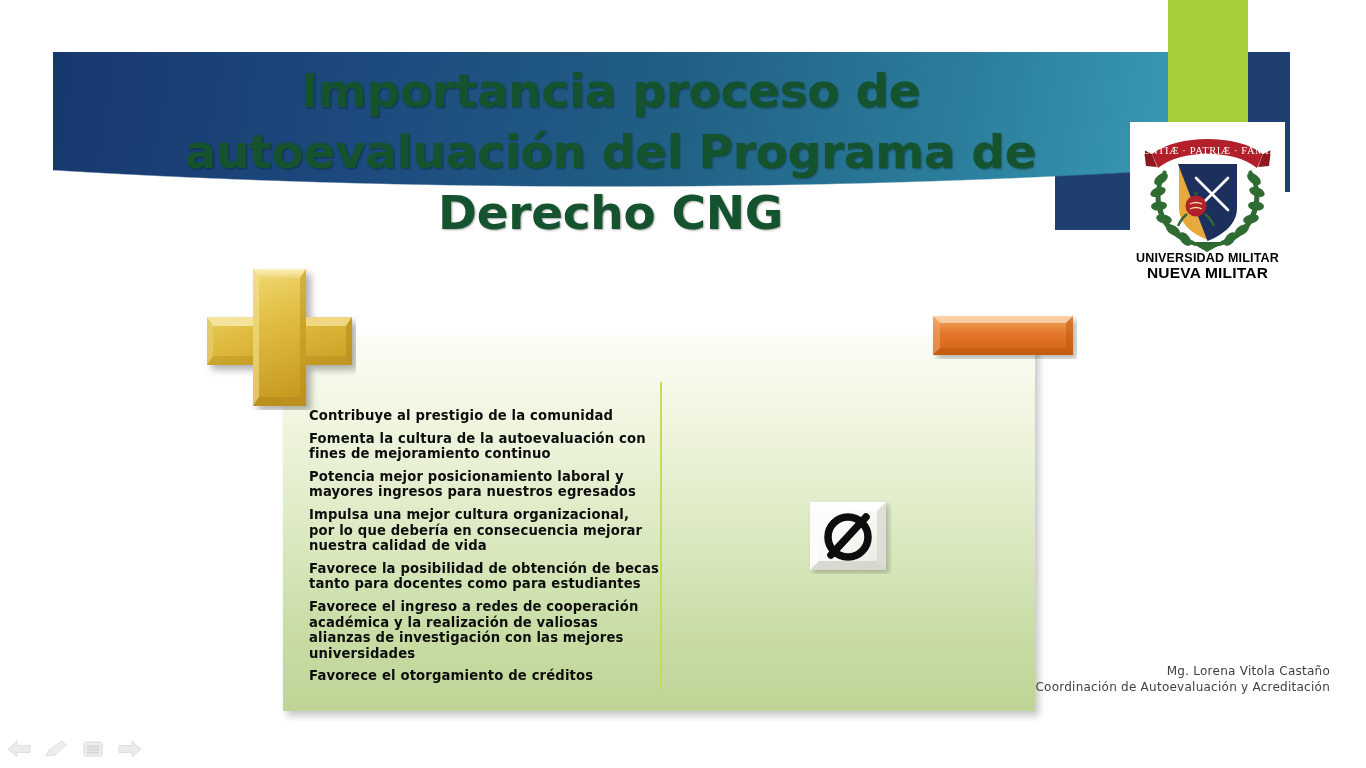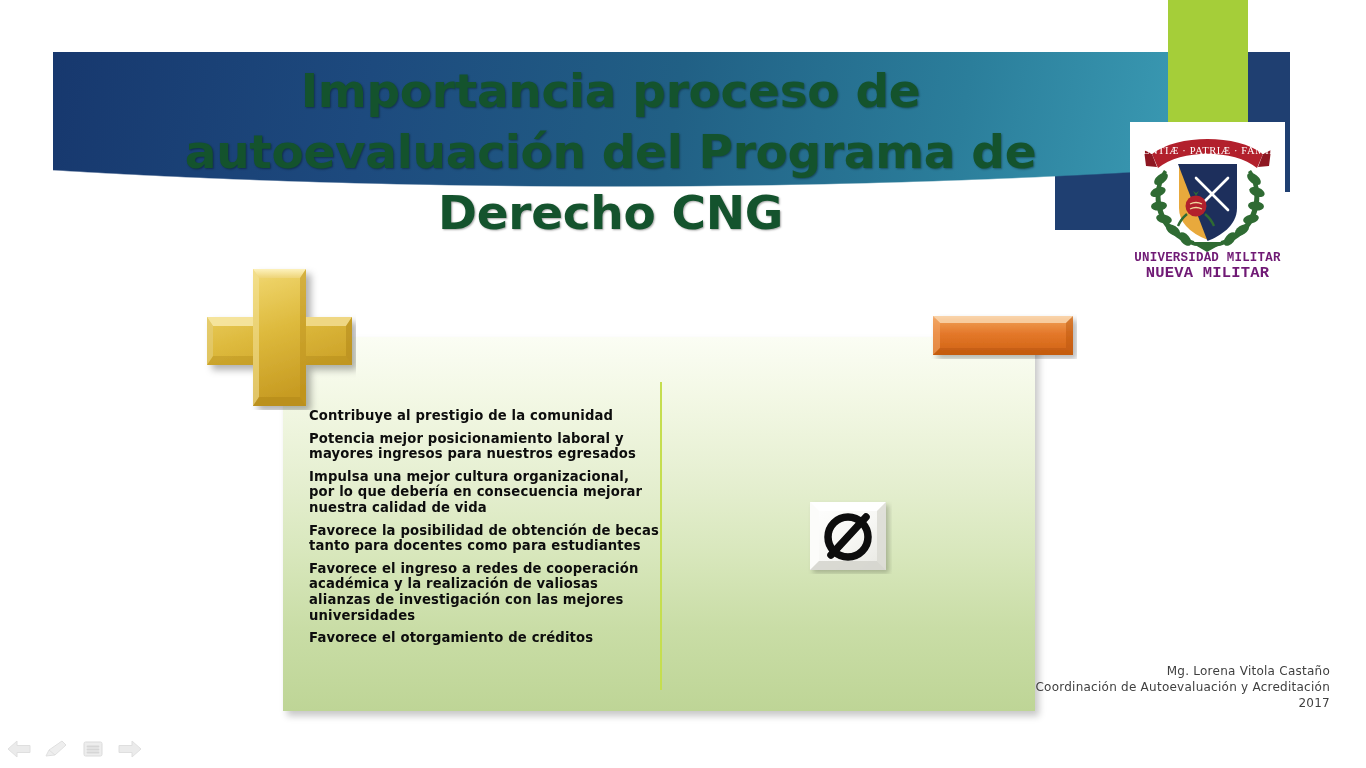--- a/index.html
+++ b/index.html
@@ -98,22 +98,22 @@
     background: #ffffff;
     z-index: 8;
   }
   .logo-svg { display: block; }
   .logo-text {
     position: absolute;
     left: 0;
     bottom: 8px;
     width: 100%;
     text-align: center;
-    color: #701a75;
-    font-family: Liberation Mono, monospace;
+    color: #000000;
+    font-family: Liberation Sans, sans-serif;
     font-weight: bold;
     line-height: 1.08;
   }
   .logo-text .l1 { font-size: 12.5px; letter-spacing: 0.2px; display:block; }
   .logo-text .l2 { font-size: 15.5px; letter-spacing: 0.2px; display:block; }
 
   
   .gold-plus {
     position: absolute;
     left: 203px;
@@ -340,20 +340,21 @@
       <path d="M142 2 L135 9 V34 L142 41 Z" fill="#b9540c" opacity="0.45"></path>
       <path d="M2 41 H142 L135 34 H9 Z" fill="#b9540c" opacity="0.5"></path>
     </g>
   </svg>
 
   <div class="content-panel">
     <div class="panel-divider"></div>
 
     <div class="bullets">
       <div class="bullet">Contribuye  al prestigio de la comunidad</div>
+      <div class="bullet">Fomenta la cultura de  la autoevaluación  con fines de mejoramiento continuo</div>
       <div class="bullet">Potencia mejor posicionamiento laboral y mayores  ingresos  para  nuestros  egresados</div>
       <div class="bullet">Impulsa una  mejor cultura organizacional,  por lo que  debería  en consecuencia  mejorar nuestra calidad de vida</div>
       <div class="bullet">Favorece  la posibilidad de obtención  de  becas tanto  para  docentes como para estudiantes</div>
       <div class="bullet">Favorece  el ingreso a redes de  cooperación académica y la realización de valiosas alianzas de investigación   con  las mejores universidades</div>
       <div class="bullet">Favorece  el otorgamiento de créditos</div>
     </div>
   </div>
 
   <svg class="emptyset-box" viewBox="0 0 84 74">
     <defs>
@@ -375,21 +376,20 @@
       <g stroke="#0a0a0a" fill="none" stroke-linecap="round">
         <ellipse cx="40" cy="37" rx="20" ry="20" stroke-width="7.5"></ellipse>
         <line x1="23" y1="55" x2="58" y2="17" stroke-width="7.5"></line>
       </g>
     </g>
   </svg>
 
   <div class="credit">
     <div>Mg. Lorena Vitola Castaño</div>
     <div>Coordinación de Autoevaluación y Acreditación</div>
-    <div>2017</div>
   </div>
 
   <div class="navbar">
     <svg width="26" height="20" viewBox="0 0 26 20">
       <path d="M11 2 L11 6.5 L24 6.5 L24 13.5 L11 13.5 L11 18 L2 10 Z" fill="#e9e9e9" stroke="#dcdcdc" stroke-width="1"></path>
     </svg>
     <svg width="26" height="20" viewBox="0 0 26 20">
       <path d="M3 17 L6 11 L19 2 L23 6 L12 16 Z" fill="#ededed" stroke="#dcdcdc" stroke-width="1"></path>
       <path d="M6 11 L12 16" stroke="#dcdcdc" stroke-width="1" fill="none"></path>
     </svg>

